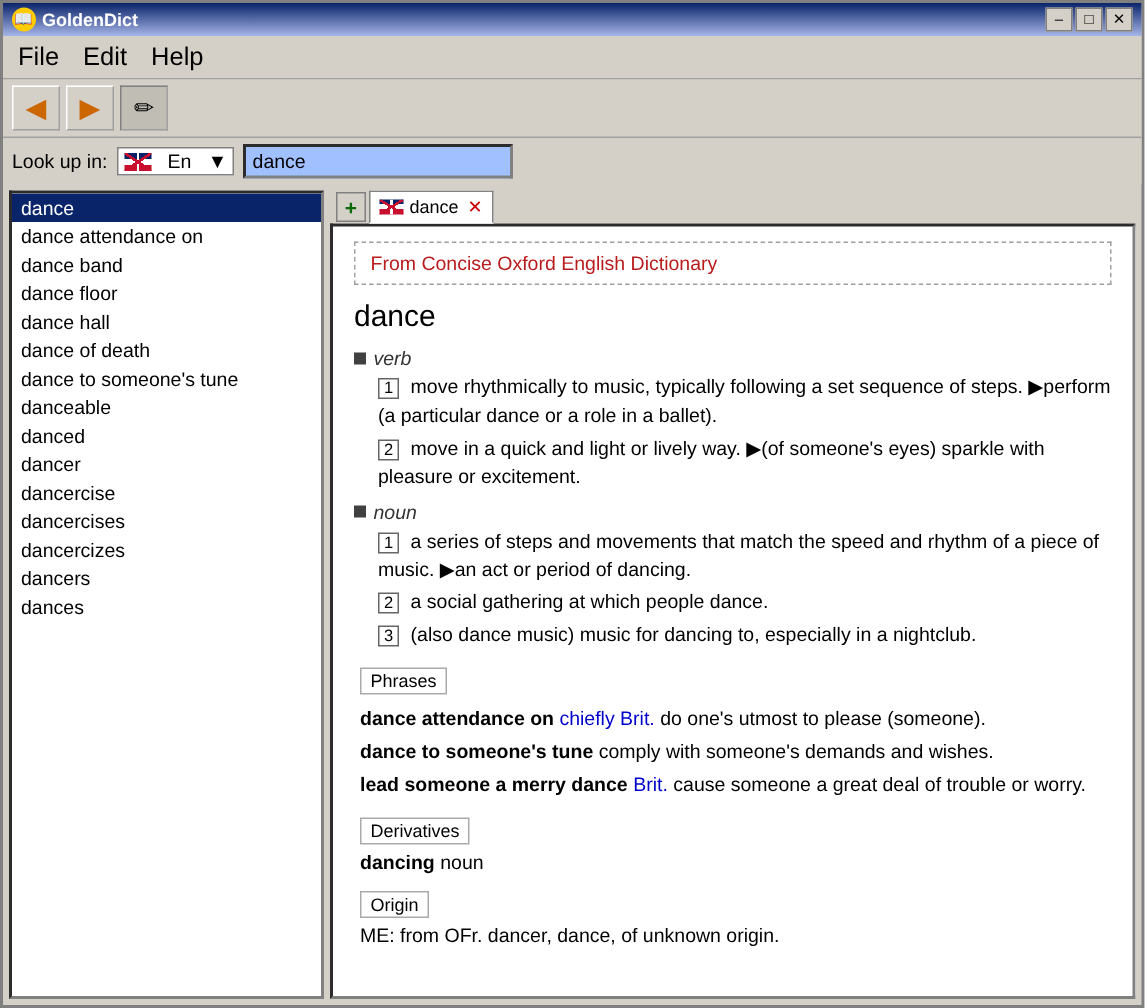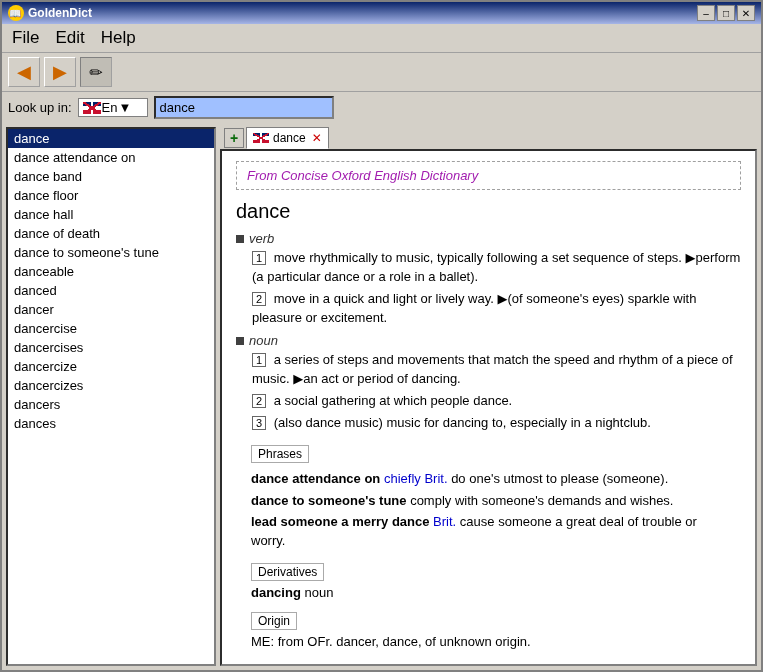--- a/index.html
+++ b/index.html
@@ -111,21 +111,21 @@
     .lookup-label {
       font-size: 13px;
       text-align: center;
     }
     .lang-select {
       display: flex;
       align-items: center;
       background: white;
       border: 1px solid #808080;
       padding: 1px 4px;
-      gap: 1px;
+      gap: 11px;
       cursor: pointer;
       min-width: 70px;
     }
     .flag {
       width: 18px;
       height: 12px;
       display: inline-block;
       background: linear-gradient(to bottom, #012169 33%, white 33%, white 66%, #C8102E 66%);
       position: relative;
       overflow: hidden;
@@ -229,22 +229,21 @@
       border: 2px inset #808080;
       overflow-y: auto;
       padding: 10px 14px;
       font-size: 13px;
     }
     .dict-source {
       border: 1px dashed #a0a0a0;
       padding: 6px 10px;
       margin-bottom: 10px;
       font-size: 13px;
-      color: #a21caf;
-      font-style: italic;
+      color: #b91c1c;
     }
     .word-title {
       font-size: 20px;
       font-weight: normal;
       margin-bottom: 8px;
     }
     .pos-line {
       display: flex;
       align-items: center;
       gap: 5px;
@@ -273,21 +272,21 @@
       margin-right: 4px;
     }
     .section-box {
       border: 1px solid #aaa;
       padding: 1px 6px;
       display: inline-block;
       font-size: 12px;
       margin: 8px 0 4px 0;
     }
     .phrases-block, .derivatives-block, .origin-block {
-      margin: 4px 15px;
+      margin: 4px 4px;
     }
     .phrase-entry {
       margin: 3px 0;
       line-height: 1.45;
     }
     .phrase-entry b, .derivatives-block b {
       font-weight: bold;
     }
     .link-blue { color: #0000cc; }
     .link-red { color: #cc0000; }
@@ -345,21 +344,20 @@
         <div class="sidebar-item">dance band</div>
         <div class="sidebar-item">dance floor</div>
         <div class="sidebar-item">dance hall</div>
         <div class="sidebar-item">dance of death</div>
         <div class="sidebar-item">dance to someone's tune</div>
         <div class="sidebar-item">danceable</div>
         <div class="sidebar-item">danced</div>
         <div class="sidebar-item">dancer</div>
         <div class="sidebar-item">dancercise</div>
         <div class="sidebar-item">dancercises</div>
-        <div class="sidebar-item">dancercize</div>
         <div class="sidebar-item">dancercizes</div>
         <div class="sidebar-item">dancers</div>
         <div class="sidebar-item">dances</div>
       </div>
 
     <div class="content-area">
 
       <div class="tabs-bar">
         <div class="add-tab-btn">+</div>
         <div class="tab active">

